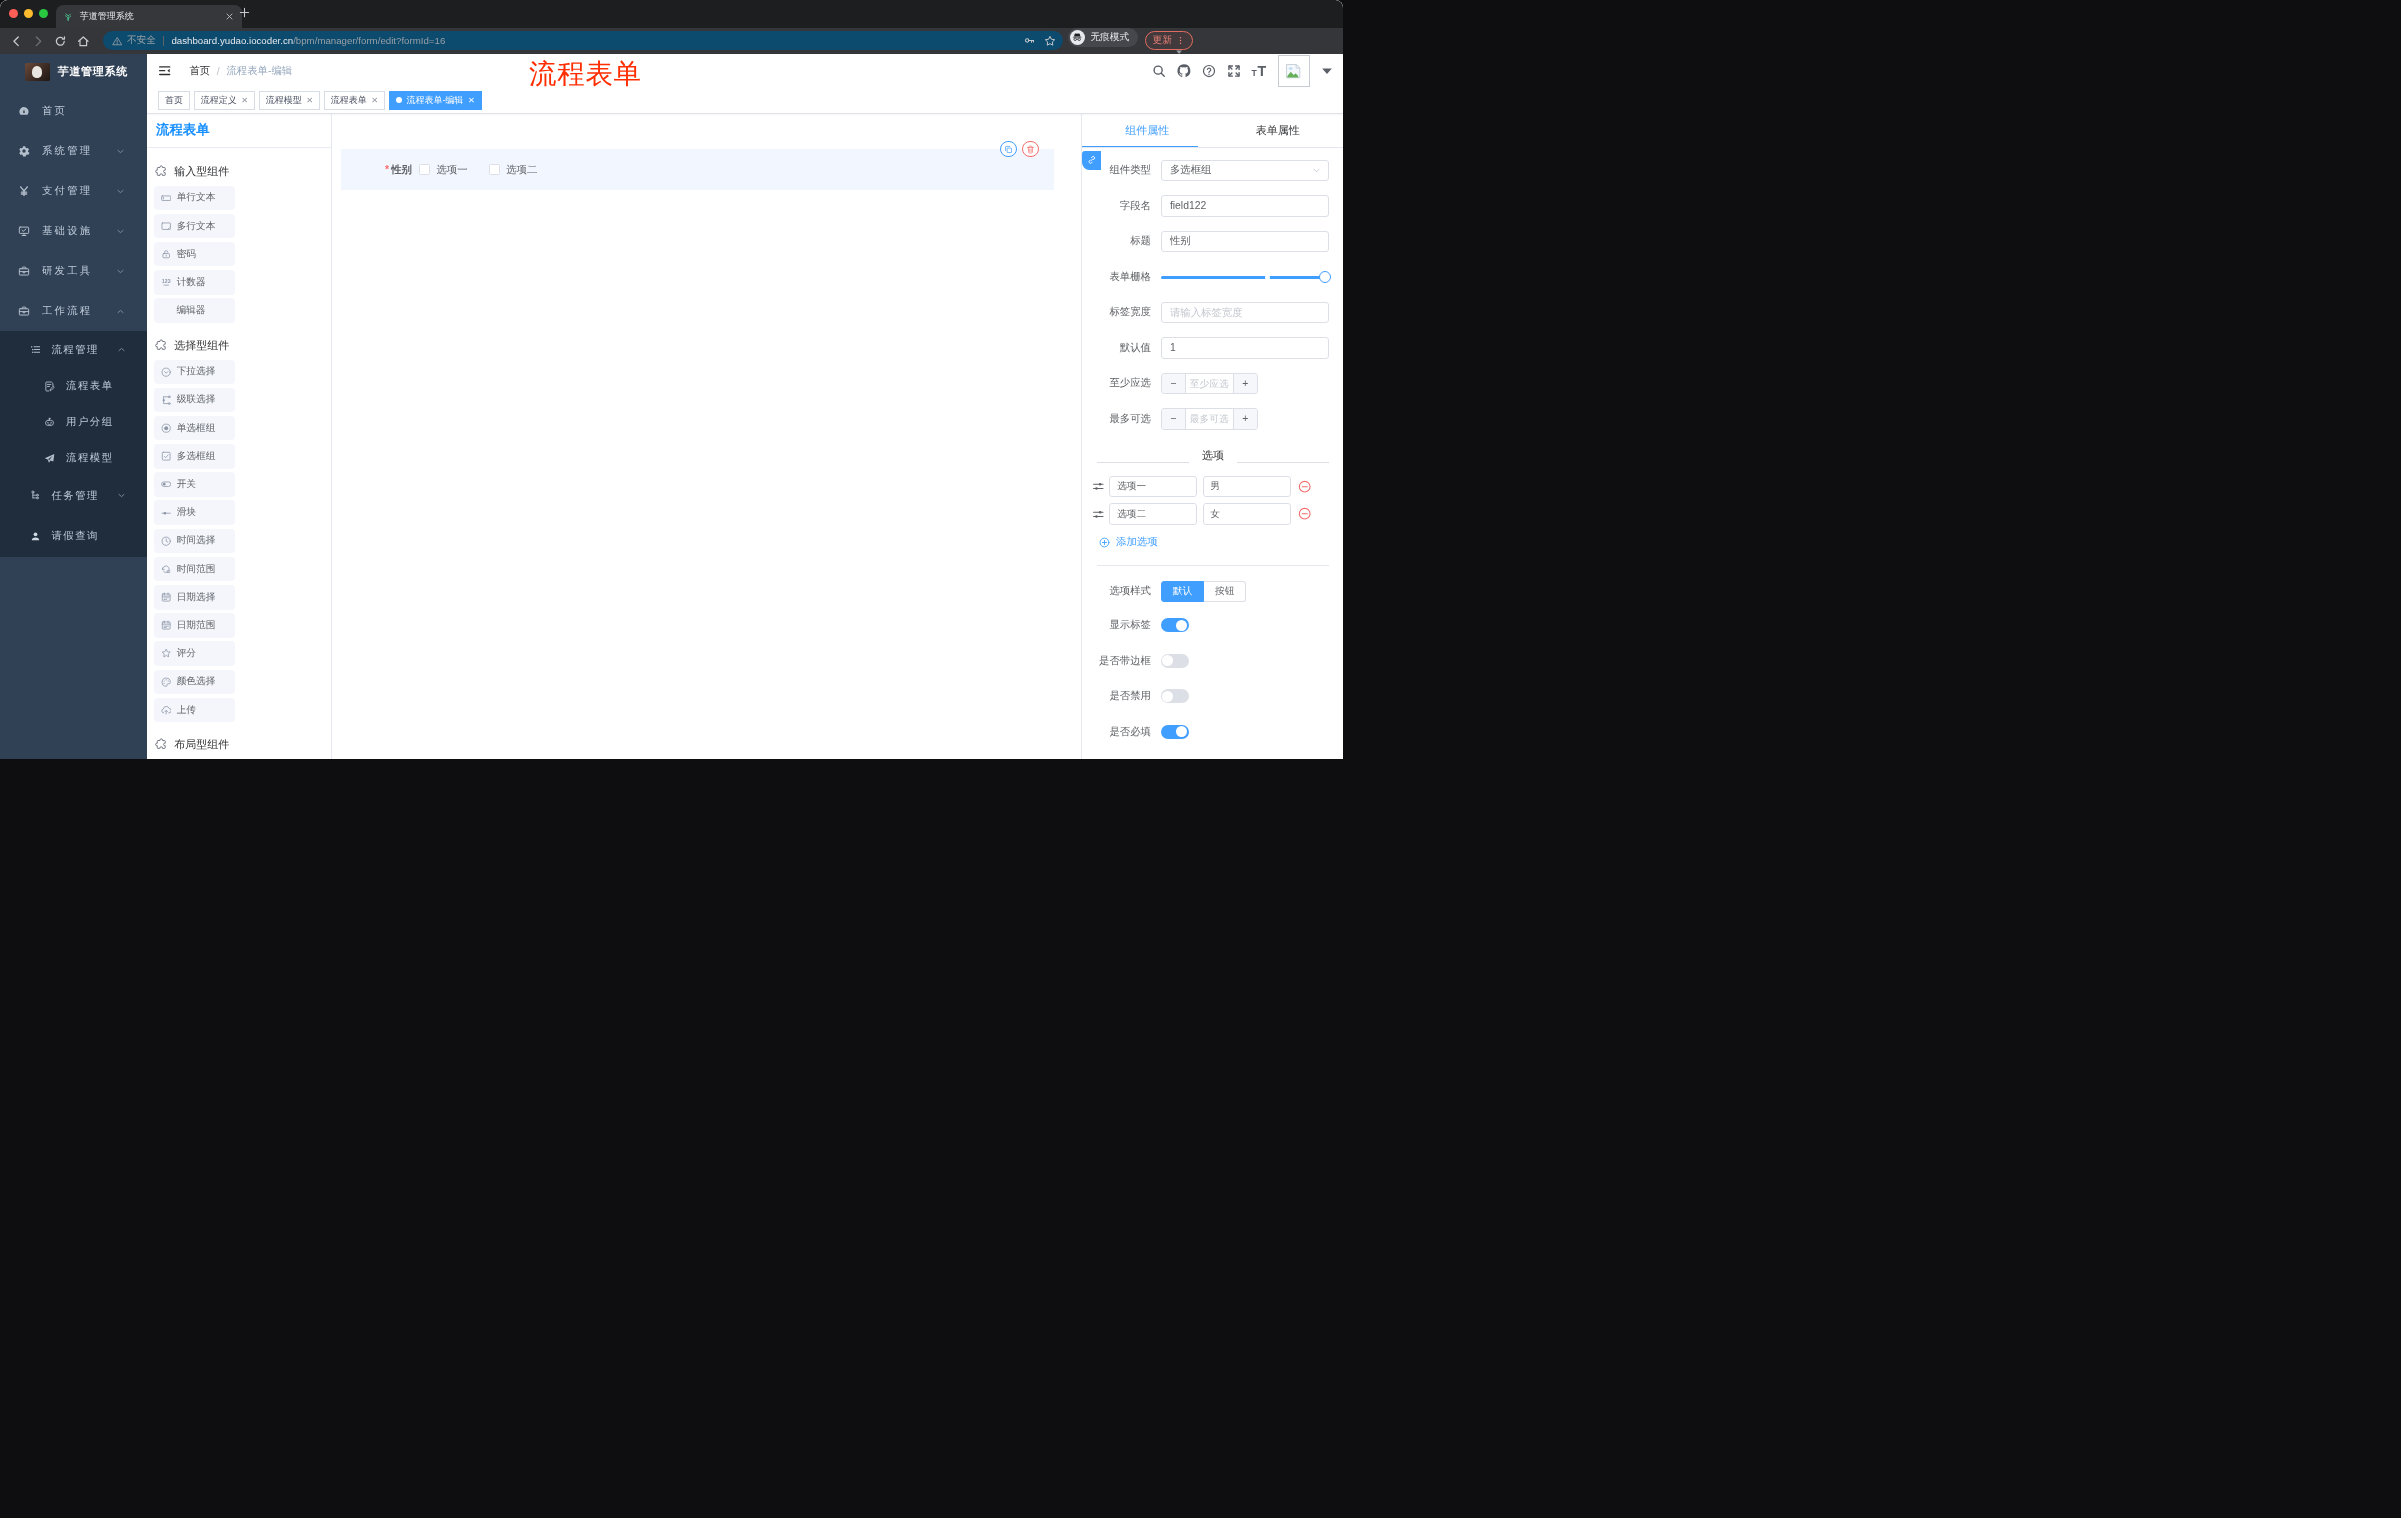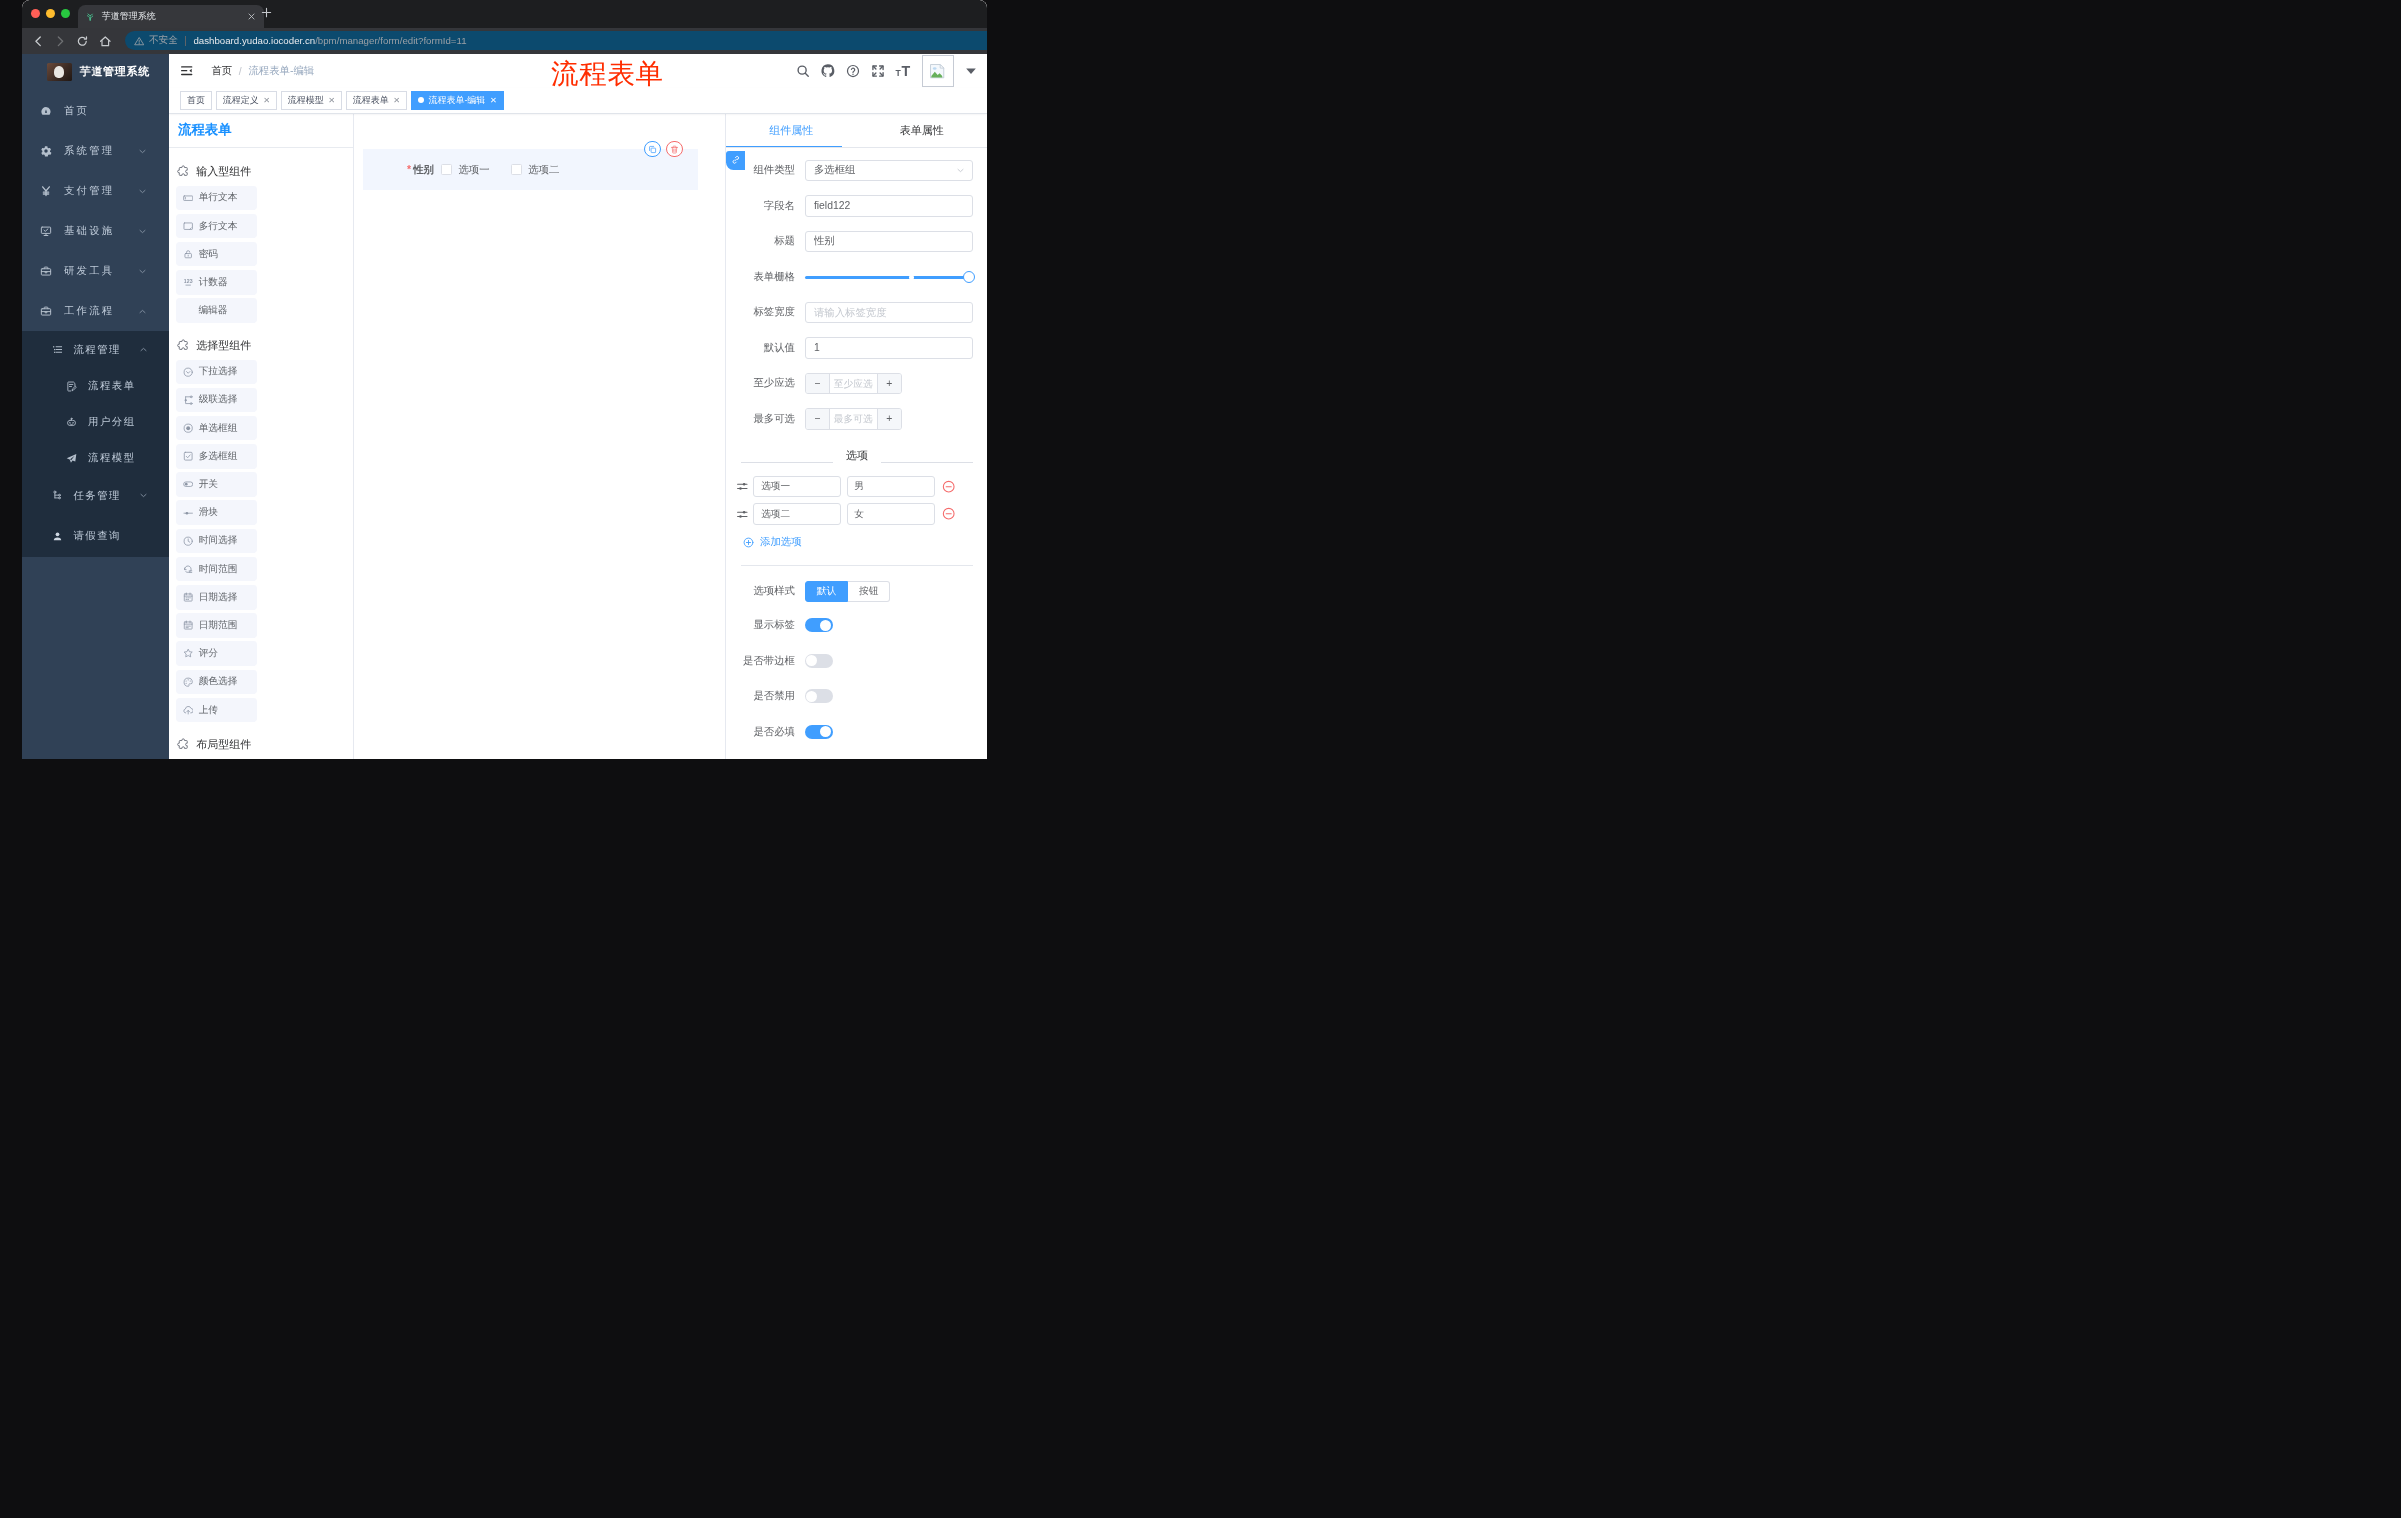--- a/index.html
+++ b/index.html
@@ -1,16 +1,16 @@
 <!DOCTYPE html>
 <html style="font-size:12px"><head>
 <meta charset="utf-8">
 <style>
   html,body{margin:0;padding:0;background:#0e0e10;}
-  .page{position:relative;width:965px;height:759px;overflow:hidden;font-family:"Liberation Sans",sans-serif;background:#fff;border-radius:7.4px 7.4px 0 0;margin-left:22px;}
+  .page{position:relative;width:1343px;height:759px;overflow:hidden;font-family:"Liberation Sans",sans-serif;background:#fff;border-radius:7.4px 7.4px 0 0;}
   .ic{width:12px;height:12px;flex:none;display:inline-block;vertical-align:middle;}
   
   .tabstrip{position:relative;height:27.5px;background:#1d1e20;border-radius:7.4px 7.4px 0 0;}
   .lights{position:absolute;left:9px;top:9px;display:flex;gap:6px;}
   .light{width:9px;height:9px;border-radius:50%;}
   .tab{position:absolute;left:56px;top:4.5px;width:171px;height:23px;background:#36373b;border-radius:7.4px 7.4px 0 0;display:flex;align-items:center;padding:0 7.4px;gap:6px;color:#e8eaed;font-size:9px;}
   .tab .close{margin-left:auto;color:#c5c8cc;width:9px;height:9px;}
   .newtab{position:absolute;left:239px;top:7.4px;color:#c5c8cc;width:11px;height:11px;}
   .browserbar{position:relative;height:27px;background:#35363a;display:flex;align-items:center;}
   .navic{width:12.6px;height:12.6px;color:#c7cacd;margin-left:9.7px;}
@@ -557,21 +557,21 @@
     <svg class="ic navic" viewBox="0 0 17 17" width="12.6" height="12.6">
         <use href="#i-home"></use>
       </svg>
     <div class="addr">
       <svg class="ic warn" viewBox="0 0 14 14" width="10.4" height="10.4">
           <use href="#i-warn"></use>
         </svg>
       <span>不安全</span>
       <span class="sep"></span>
       <span class="host">dashboard.yudao.iocoder.cn</span>
-        <span>/bpm/manager/form/edit?formId=11</span>
+        <span>/bpm/manager/form/edit?formId=16</span>
       <div class="addr-right">
         <svg class="ic" style="width:11px;height:11px" viewBox="0 0 15 15" width="11" height="11">
             <use href="#i-key"></use>
           </svg>
         <svg class="ic" style="width:12px;height:12px" viewBox="0 0 16 16" width="12" height="12">
             <use href="#i-star"></use>
           </svg>
       </div>
     </div>
     <div class="incog">

